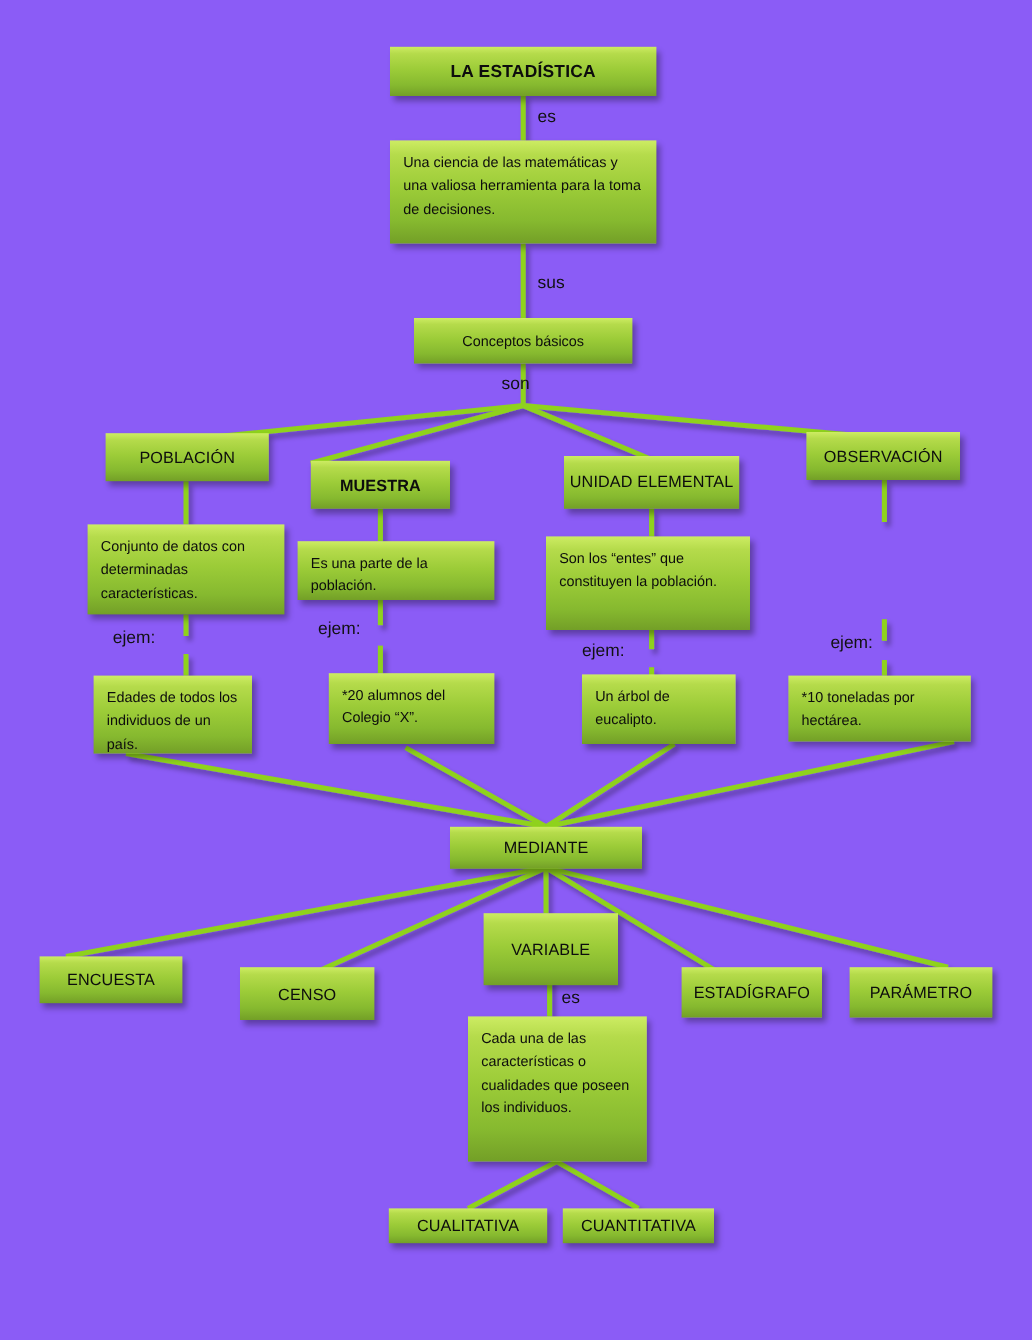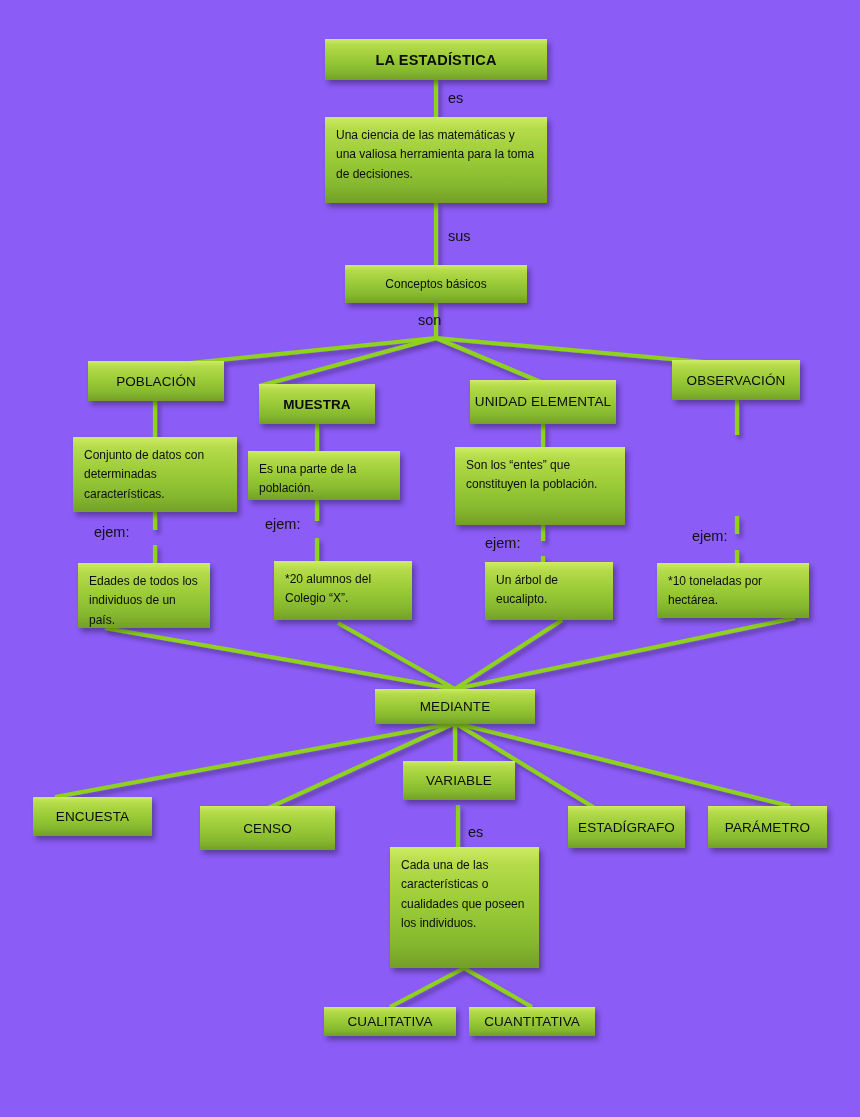--- a/index.html
+++ b/index.html
@@ -132,21 +132,21 @@
   <div class="node para n-body" style="left:73px; top:437px; width:164px; height:75px;">
     <span class="txt">Conjunto de datos con determinadas características.</span>
   </div>
   <div class="node para n-body" style="left:78px; top:563px; width:132px; height:65px;">
     <span class="txt">Edades de todos los  individuos de un país.</span>
   </div>
 
   <div class="node center n-cap" style="left:259px; top:384px; width:116px; height:40px;font-weight:bold;">
     <span class="txt">MUESTRA</span>
   </div>
-  <div class="node para n-body" style="left:248px; top:451px; width:152px; height:49px;">
+  <div class="node para n-body" style="left:248px; top:451px; width:164px; height:49px;">
     <span class="txt">Es una parte de la población.</span>
   </div>
   <div class="node para n-body" style="left:274px; top:561px; width:138px; height:59px;">
     <span class="txt">*20 alumnos del Colegio “X”.</span>
   </div>
 
   <div class="node center n-cap" style="left:470px; top:380px; width:146px; height:44px; line-height:1.45;">
     <span class="txt">UNIDAD ELEMENTAL</span>
   </div>
   <div class="node para n-body" style="left:455px; top:447px; width:170px; height:78px;">
@@ -163,24 +163,24 @@
     <span class="txt">*10 toneladas por hectárea.</span>
   </div>
 
   <div class="node center n-cap" style="left:375px; top:689px; width:160px; height:35px;">
     <span class="txt">MEDIANTE</span>
   </div>
 
   <div class="node center n-cap" style="left:33px; top:797px; width:119px; height:39px;">
     <span class="txt">ENCUESTA</span>
   </div>
-  <div class="node center n-cap" style="left:200px; top:806px; width:135px; height:44px;">
+  <div class="node center n-cap" style="left:200px; top:806px; width:112px; height:44px;">
     <span class="txt">CENSO</span>
   </div>
-  <div class="node center n-cap" style="left:403px; top:761px; width:112px; height:39px;">
+  <div class="node center n-cap" style="left:403px; top:761px; width:112px; height:60px;">
     <span class="txt">VARIABLE</span>
   </div>
   <div class="node center n-cap" style="left:568px; top:806px; width:117px; height:42px;">
     <span class="txt">ESTADÍGRAFO</span>
   </div>
   <div class="node center n-cap" style="left:708px; top:806px; width:119px; height:42px;">
     <span class="txt">PARÁMETRO</span>
   </div>
 
   <div class="node para n-body" style="left:390px; top:847px; width:149px; height:121px;">

